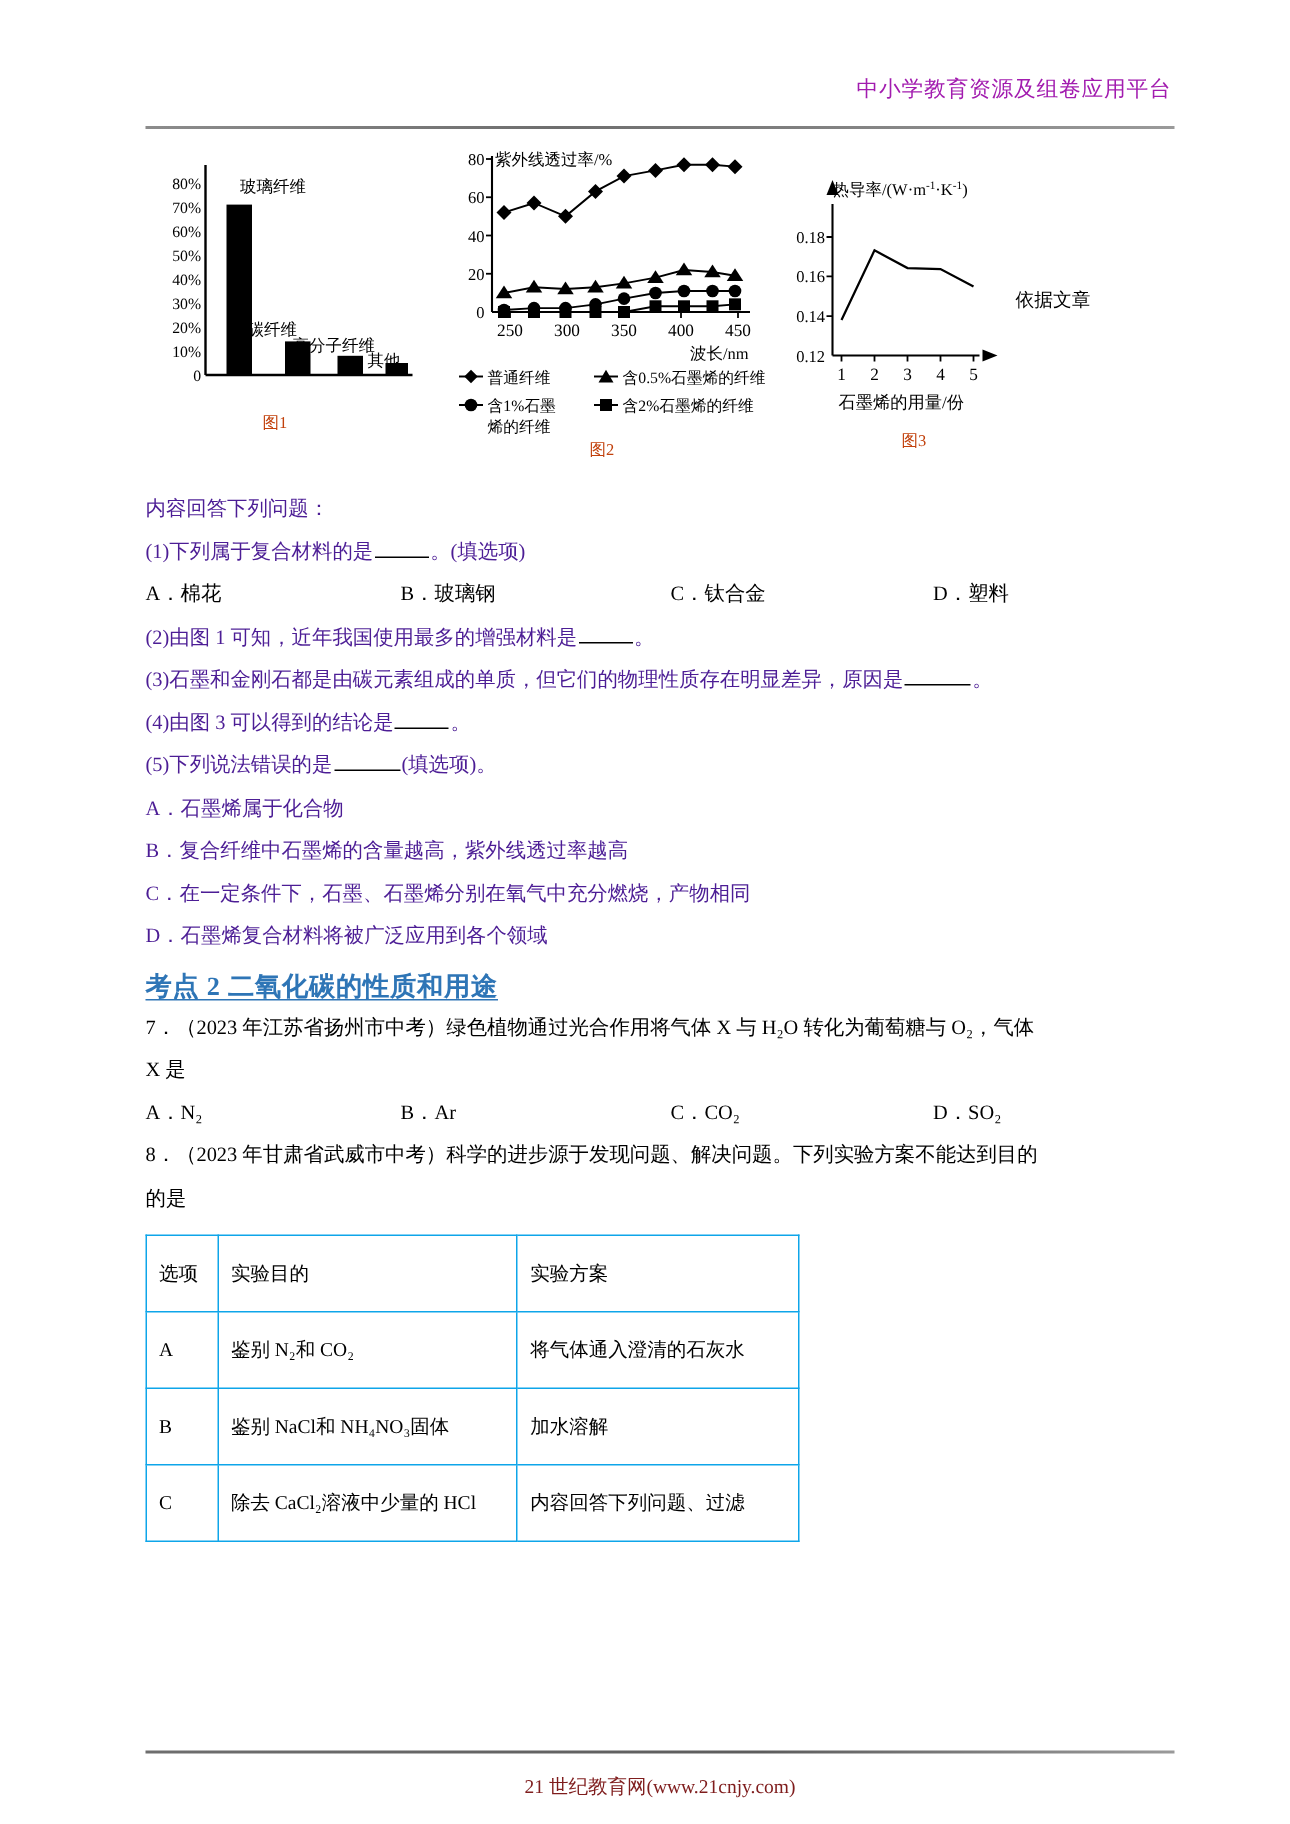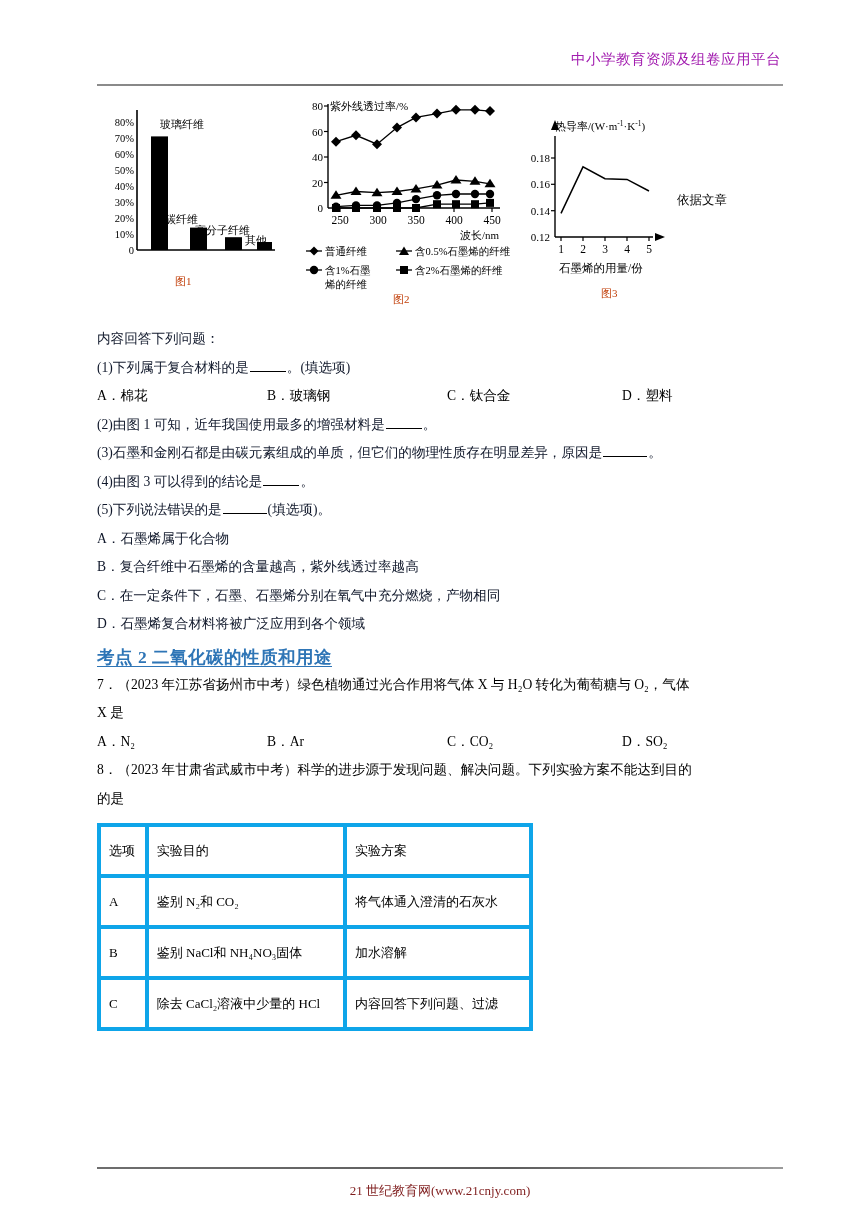--- a/index.html
+++ b/index.html
@@ -73,21 +73,21 @@
   .content {
     position: absolute;
     left: 97px; top: 325px;
     width: 686px;
   }
   p.line {
     margin: 0 0 0 0;
     font-size: 13.6px;
     line-height: 28.5px;
     font-family: "Liberation Serif","DejaVu Serif",serif;
-    color: #0f172a;
+    color: #4c1d95;
     white-space: nowrap;
   }
   p.wrapline {
     margin: 0;
     font-size: 13.6px;
     line-height: 28.5px;
     font-family: "Liberation Serif","DejaVu Serif",serif;
     color: #000;
   }
   .blank {
@@ -129,21 +129,21 @@
     margin-top: 10px;
     width: 436px;
   }
   table.exp {
     border-collapse: collapse;
     width: 436px;
     font-size: 13px;
     font-family: "Liberation Serif","DejaVu Serif",serif;
   }
   table.exp td, table.exp th {
-    border: 4px solid #0ea5e9;
+    border: 1px solid #0ea5e9;
     padding: 0 8px;
     height: 51px;
     text-align: left;
     vertical-align: middle;
     font-weight: normal;
   }
   td.c-opt, th.c-opt { width: 48px; }
   td.c-goal, th.c-goal { width: 200px; }
   td.c-plan, th.c-plan { width: 188px; }
 

